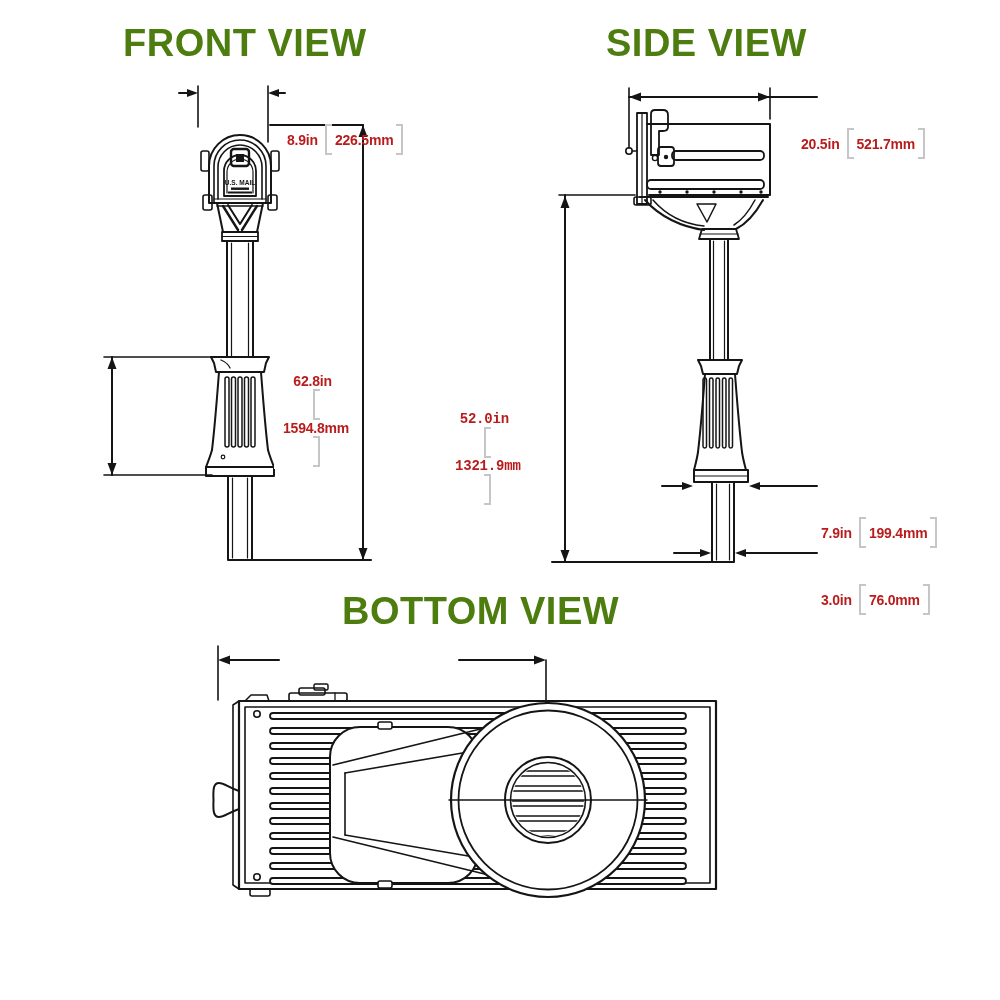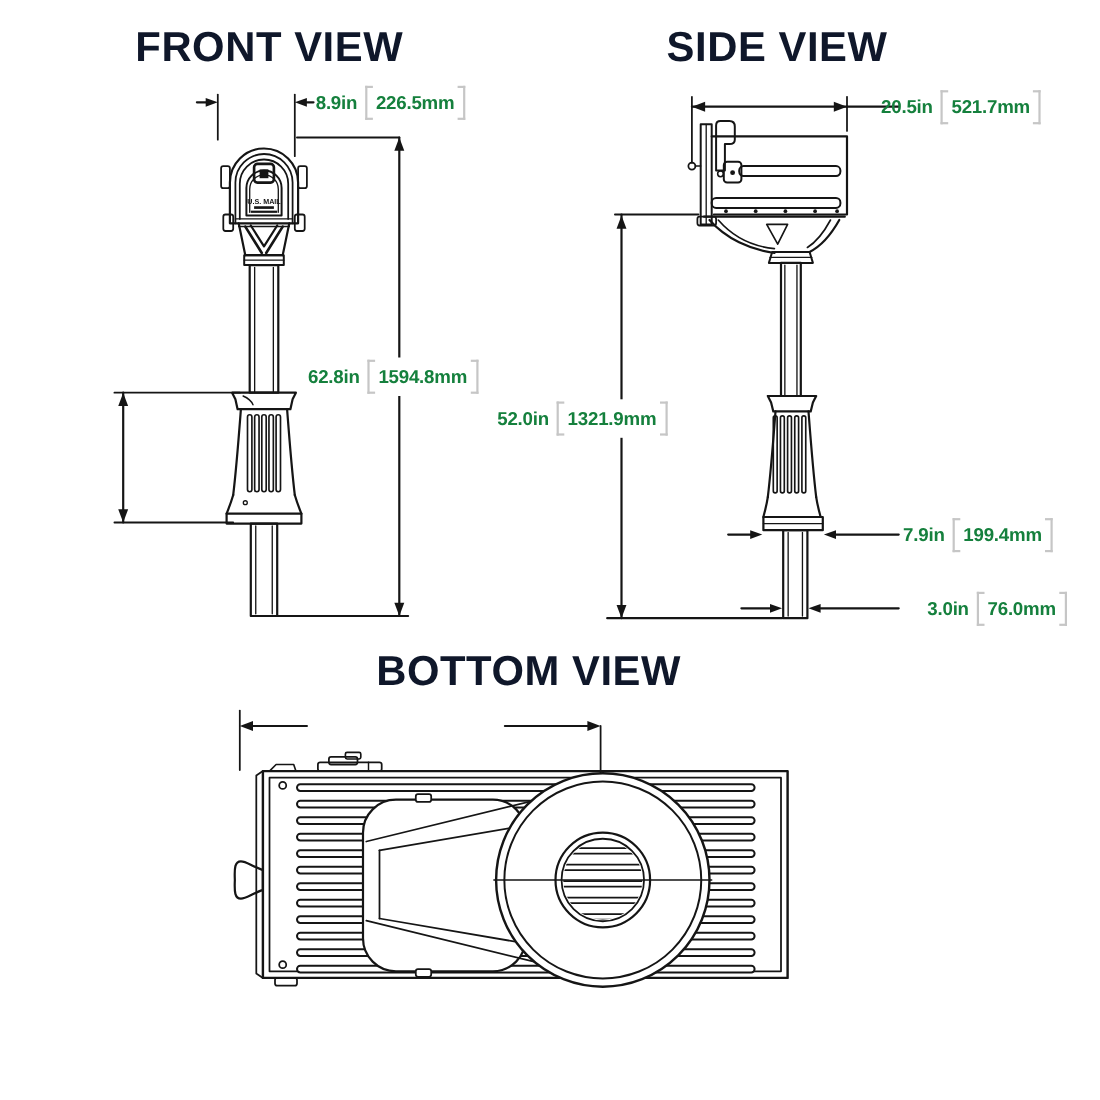--- a/index.html
+++ b/index.html
@@ -1,27 +1,27 @@
 <!DOCTYPE html>
 <html><head>
 <meta charset="utf-8">
 <style>
   html,body{margin:0;padding:0;background:#ffffff;}
   #stage{position:relative;width:1000px;height:1000px;background:#fff;overflow:hidden;
          font-family:"Liberation Sans", sans-serif;color:#121212;}
   #linework{position:absolute;left:0;top:0;}
-  .vtitle{position:absolute;font-size:38px;font-weight:800;letter-spacing:.5px;color:#0f172a;white-space:nowrap;}
+  .vtitle{position:absolute;font-size:38px;font-weight:800;letter-spacing:.5px;color:#4d7c0f;white-space:nowrap;}
   .dim{position:absolute;display:flex;align-items:center;white-space:nowrap;
-       font-size:17px;font-weight:700;letter-spacing:-.2px;color:#15803d;}
+       font-size:14px;font-weight:700;letter-spacing:-.2px;color:#b91c1c;margin-top:46px;}
   .dim .in{margin-right:7px;}
   .dim .mm{margin:0 3px;}
   .br{display:inline-block;width:7px;height:31px;box-sizing:border-box;}
   .br-l{border-left:2.5px solid #c6c6c6;border-top:2.5px solid #c6c6c6;border-bottom:2.5px solid #c6c6c6;}
   .br-r{border-right:2.5px solid #c6c6c6;border-top:2.5px solid #c6c6c6;border-bottom:2.5px solid #c6c6c6;}
-  .bg{background:#fff;padding:2px 6px;}
+  .bg{background:#fff;padding:2px 6px;flex-direction:column;}
   svg *{vector-effect:non-scaling-stroke;}
 </style>
 </head>
 <body>
 
 <div id="stage">
 
 <svg id="linework" width="1000" height="1000" viewBox="0 0 1000 1000" fill="none" stroke="#151515" stroke-width="2" stroke-linecap="round" stroke-linejoin="round">
 
   <g>
@@ -277,35 +277,35 @@
   </div>
 
 
   <div class="dim" style="left:801px;top:82px;">
     <span class="in">20.5in</span>
     <span class="br br-l"></span>
     <span class="mm">521.7mm</span>
     <span class="br br-r"></span>
   </div>
 
-  <div class="dim bg" style="left:446px;top:363px;">
+  <div class="dim bg" style="left:446px;top:363px;font-family:Liberation Mono, monospace;">
     <span class="in">52.0in</span>
     <span class="br br-l"></span>
     <span class="mm">1321.9mm</span>
     <span class="br br-r"></span>
   </div>
 
   <div class="dim" style="left:821px;top:471px;">
     <span class="in">7.9in</span>
     <span class="br br-l"></span>
     <span class="mm">199.4mm</span>
     <span class="br br-r"></span>
   </div>
 
-  <div class="dim" style="left:843px;top:538px;">
+  <div class="dim" style="left:821px;top:538px;">
     <span class="in">3.0in</span>
     <span class="br br-l"></span>
     <span class="mm">76.0mm</span>
     <span class="br br-r"></span>
   </div>
 
 
 </div>
 
 </body></html>

